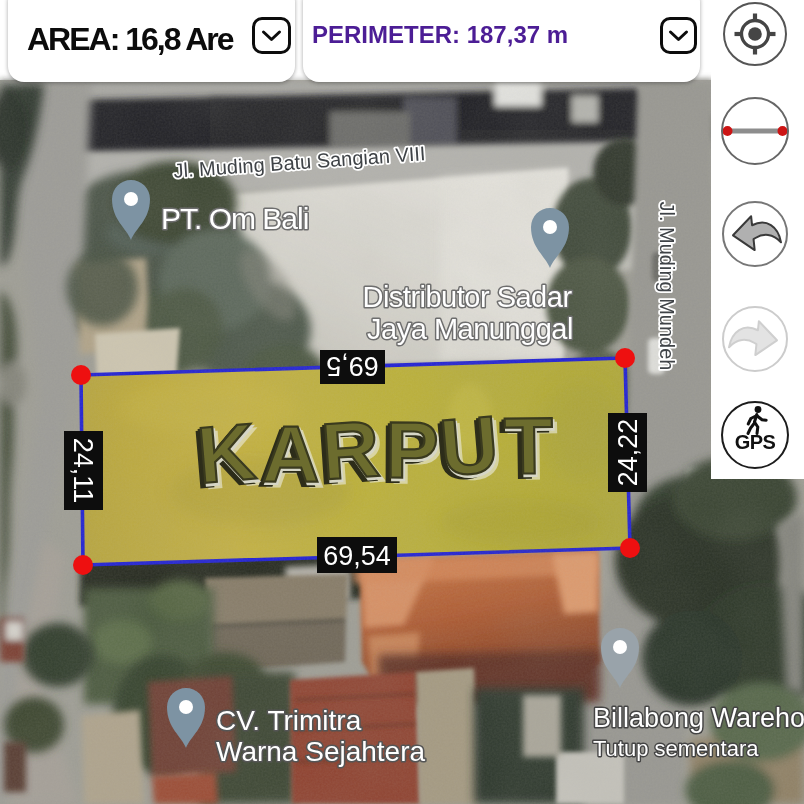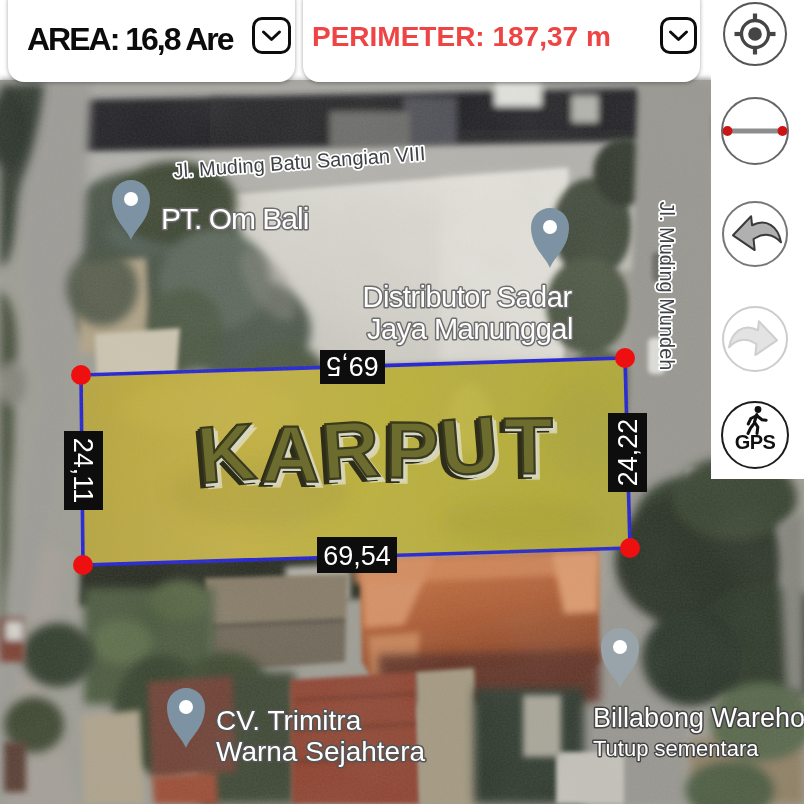--- a/index.html
+++ b/index.html
@@ -292,21 +292,21 @@
 <div class="abs" style="left:27px;top:21px;font-size:32px;font-weight:bold;letter-spacing:-2px;color:#0c0c0c;">AREA: 16,8 Are</div>
 
 <div class="abs" style="left:252px;top:17px;width:33px;height:31px;border:3px solid #0c0c0c;border-radius:10px;">
   <svg width="33" height="31" viewBox="0 0 33 31">
       <path d="M8.5 12 L16.5 19.5 L24.5 12" fill="none" stroke="#0c0c0c" stroke-width="3" stroke-linecap="round" stroke-linejoin="round"></path>
     </svg>
 </div>
 
 <div class="abs" style="left:303px;top:-14px;width:397px;height:96px;background:#fff;border-radius:16px;box-shadow:0 1px 4px rgba(0,0,0,.35);"></div>
 
-<div class="abs" style="left:312px;top:21px;font-size:28px;font-weight:bold;color:#ef4444;">PERIMETER: 187,37 m</div>
+<div class="abs" style="left:312px;top:21px;font-size:24px;font-weight:bold;color:#4c1d95;">PERIMETER: 187,37 m</div>
 
 <div class="abs" style="left:660px;top:17px;width:31px;height:31px;border:3px solid #0c0c0c;border-radius:10px;">
   <svg width="31" height="31" viewBox="0 0 31 31">
       <path d="M7.5 12 L15.5 19.5 L23.5 12" fill="none" stroke="#0c0c0c" stroke-width="3" stroke-linecap="round" stroke-linejoin="round"></path>
     </svg>
 </div>
 
 <div class="abs" style="left:711px;top:0;width:93px;height:479px;background:#fff;"></div>
 
 <div class="abs" style="left:723px;top:2px;width:60px;height:60px;border:2px solid #555;border-radius:50%;background:#fff;">

